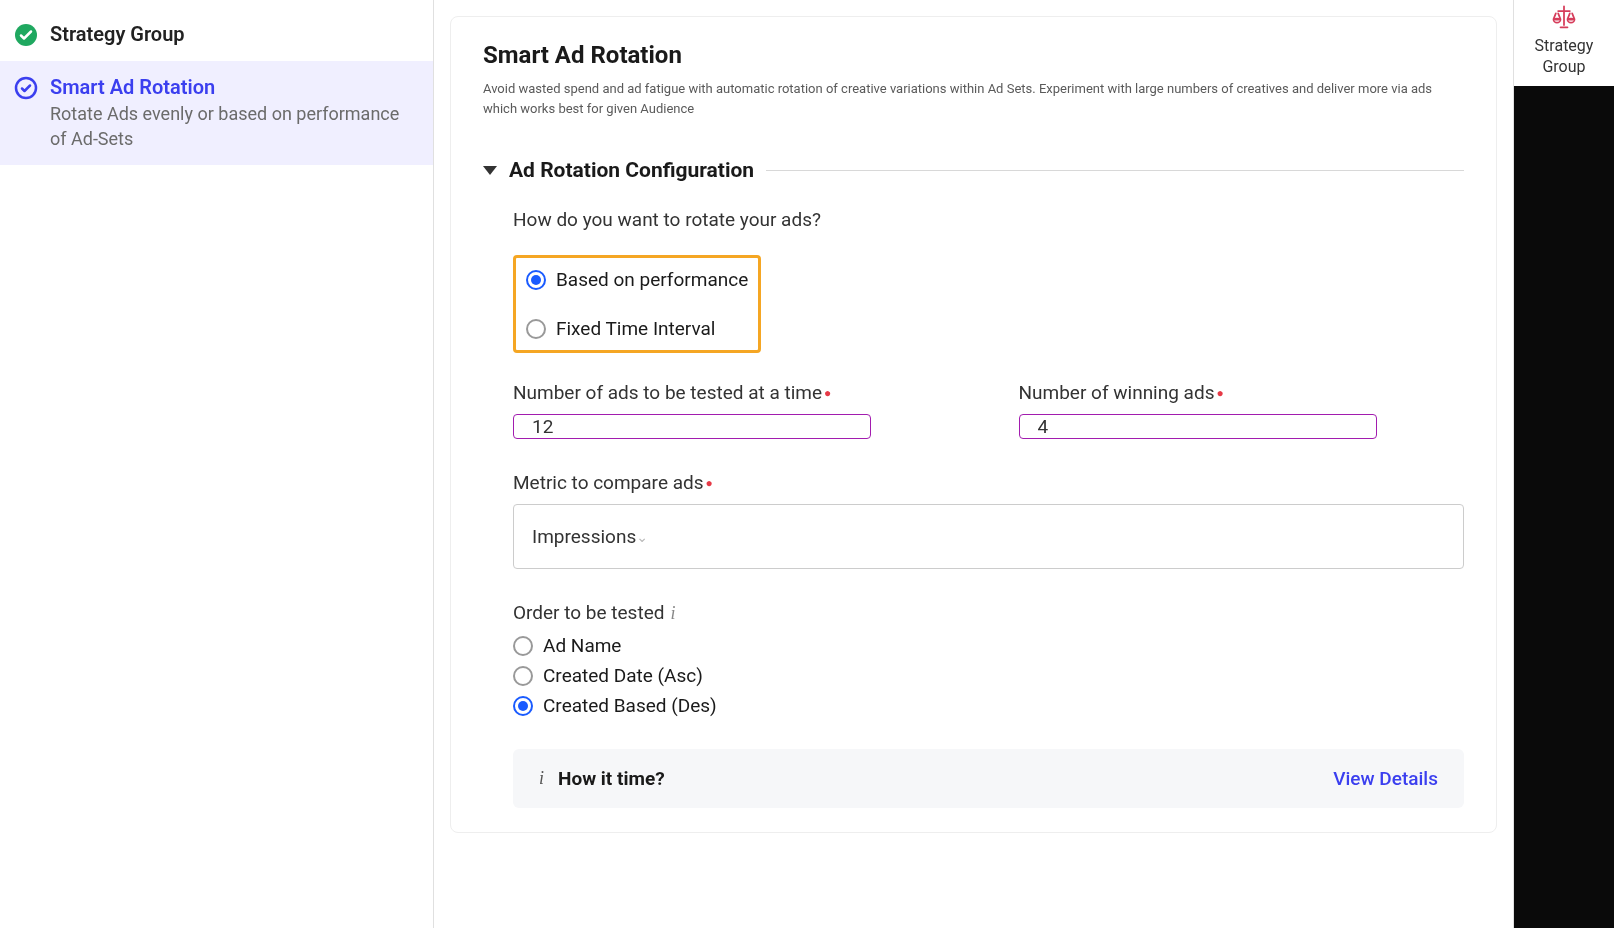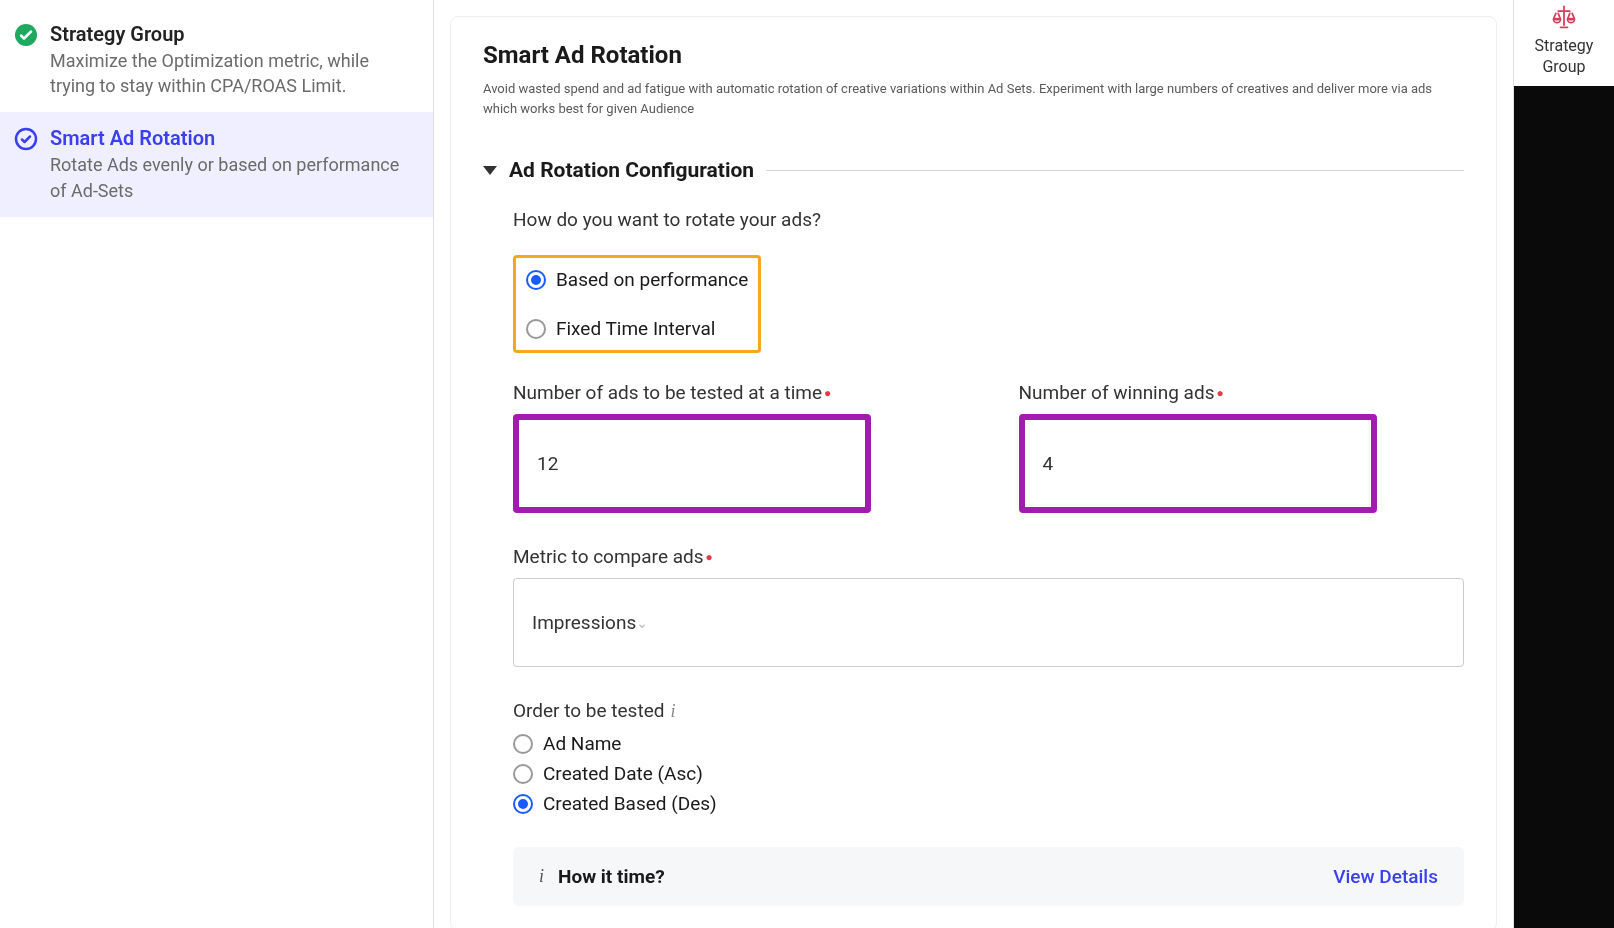--- a/index.html
+++ b/index.html
@@ -179,32 +179,32 @@
     .req {
       color: #e63946;
       font-size: 12px;
       position: relative;
       top: -2px;
       margin-left: 2px;
     }
     .input {
       width: 100%;
       max-width: 358px;
-      border: 6px solid #a21caf;
+      border: 1px solid #a21caf;
       border-radius: 4px;
-      padding: 32px 18px;
+      padding: 0 18px;
       font-size: 19px;
       color: #333;
       font-family: inherit;
     }
     .select {
       width: 100%;
       border: 1px solid #ccc;
       border-radius: 4px;
-      padding: 32px 18px;
+      padding: 20px 18px;
       font-size: 19px;
       color: #333;
       display: flex;
       justify-content: flex-start;
       align-items: center;
       cursor: pointer;
       margin-bottom: 32px;
     }
     .chevron {
       color: #bbb;
@@ -281,21 +281,20 @@
     <div class="sidebar">
       <div class="step">
         <div class="step-icon">
           <svg width="24" height="24" viewBox="0 0 24 24">
               <circle cx="12" cy="12" r="11" fill="#1fa860"></circle>
               <path d="M7 12.5l3 3 7-7" stroke="#fff" stroke-width="2.5" fill="none" stroke-linecap="round" stroke-linejoin="round"></path>
             </svg>
         </div>
         <div>
           <div class="step-title">Strategy Group</div>
-          <div class="step-desc">Maximize the Optimization metric, while trying to stay within CPA/ROAS Limit.</div>
         </div>
       </div>
       <div class="step active">
         <div class="step-icon">
           <svg width="24" height="24" viewBox="0 0 24 24">
               <circle cx="12" cy="12" r="10" fill="none" stroke="#3b3fef" stroke-width="2.5"></circle>
               <path d="M8 12.5l2.5 2.5 5.5-5.5" stroke="#3b3fef" stroke-width="2.5" fill="none" stroke-linecap="round" stroke-linejoin="round"></path>
             </svg>
         </div>
         <div>

